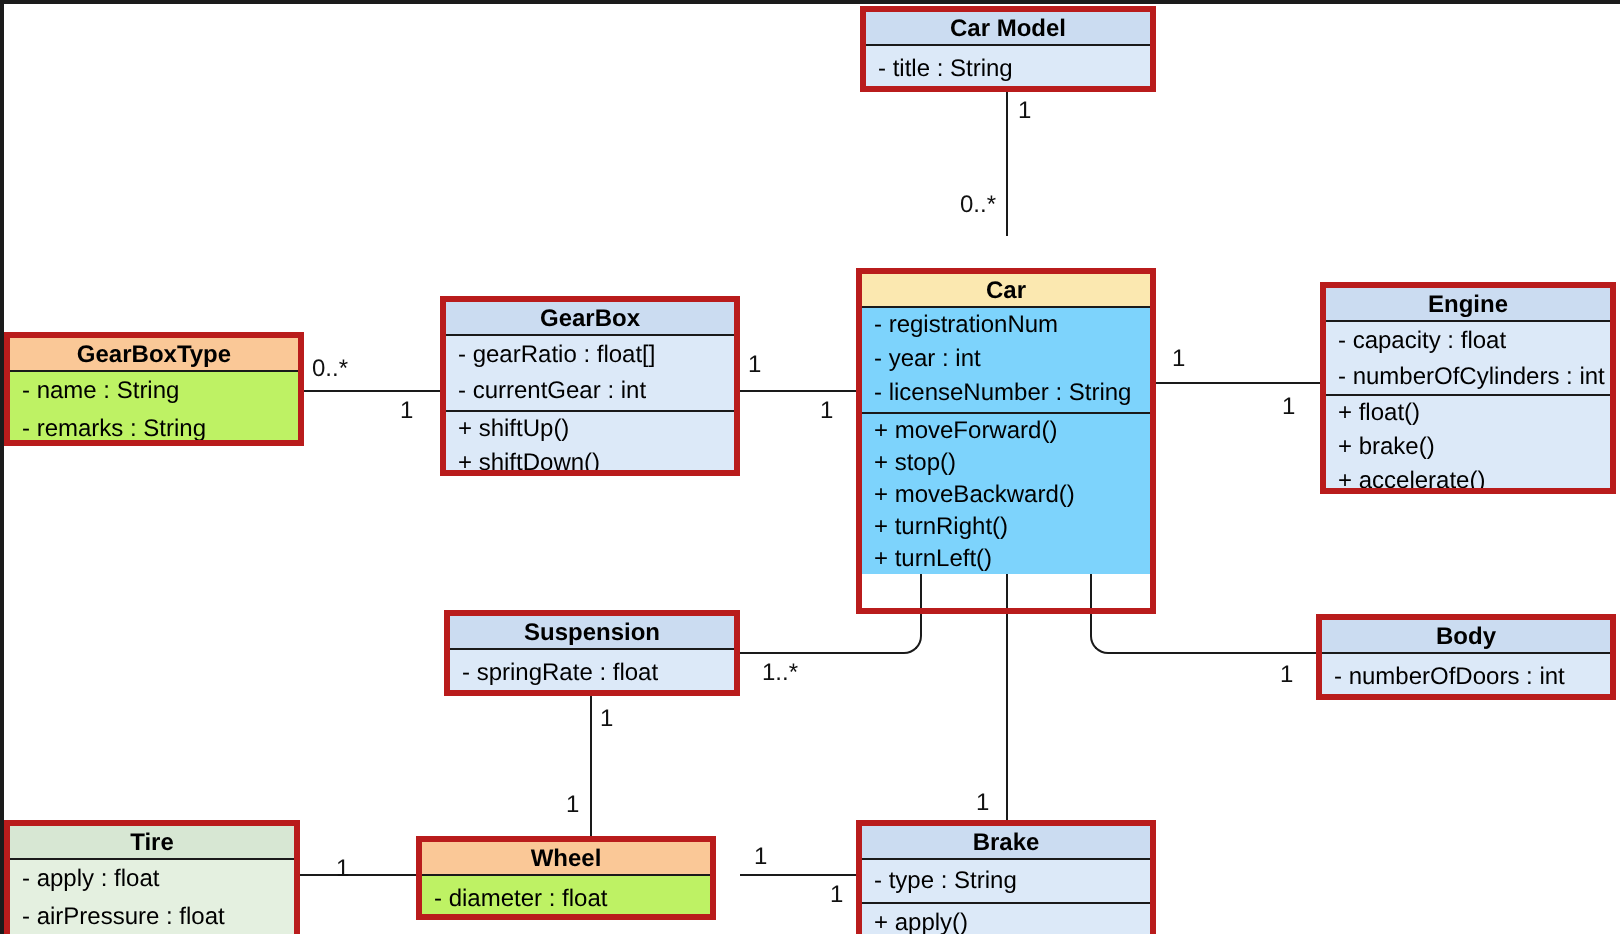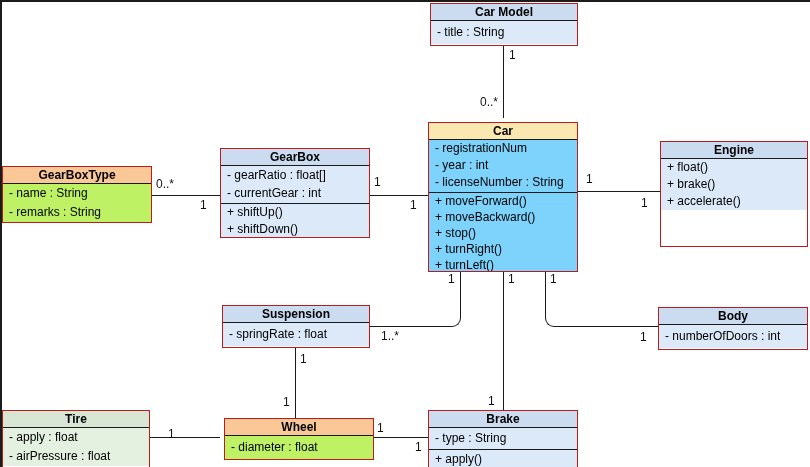--- a/index.html
+++ b/index.html
@@ -2,21 +2,21 @@
 <html><head>
 <meta charset="utf-8">
 <style>
   html,body{margin:0;padding:0;background:#ffffff;}
   .canvas{
     position:relative;width:810px;height:467px;background:#ffffff;
     overflow:hidden;font-family:"Liberation Sans",sans-serif;color:#000;
   }
   .edge{position:absolute;background:#1b1b1b;}
   .cls{
-    position:absolute;box-sizing:border-box;border:1px solid #b91c1c;
+    position:absolute;box-sizing:border-box;border:3px solid #b91c1c;
     font-size:12px;overflow:hidden;
   }
   .hdr{
     font-weight:bold;text-align:center;height:16px;line-height:16px;
     border-bottom:1px solid #1a1a1a;font-size:12px;
   }
   .sec{overflow:hidden;}
   .sec + .sec{border-top:1px solid #1a1a1a;}
   .row{line-height:18px;padding-left:6px;white-space:nowrap;}
   .lh17 .row{line-height:17px;}
@@ -73,31 +73,31 @@
   <span class="mult" style="left:377px;top:421px">1</span>
   <span class="mult" style="left:415px;top:440px">1</span>
 
   <div class="cls c-blue" style="left:430px;top:3px;width:148px;height:43px">
     <div class="hdr">Car Model</div>
     <div class="sec lh23">
       <div class="row">- title : String</div>
     </div>
   </div>
 
-  <div class="cls c-yellow" style="left:428px;top:122px;width:150px;height:150px">
+  <div class="cls c-yellow" style="left:428px;top:134px;width:150px;height:173px">
     <div class="hdr">Car</div>
     <div class="sec lh17" style="height:52px">
       <div class="row">- registrationNum</div>
       <div class="row">- year : int</div>
       <div class="row">- licenseNumber : String</div>
     </div>
     <div class="sec lh16">
       <div class="row">+ moveForward()</div>
+      <div class="row">+ stop()</div>
       <div class="row">+ moveBackward()</div>
-      <div class="row">+ stop()</div>
       <div class="row">+ turnRight()</div>
       <div class="row">+ turnLeft()</div>
     </div>
   </div>
 
   <div class="cls c-blue" style="left:220px;top:148px;width:150px;height:90px">
     <div class="hdr">GearBox</div>
     <div class="sec" style="height:37px">
       <div class="row">- gearRatio : float[]</div>
       <div class="row">- currentGear : int</div>
@@ -111,20 +111,24 @@
   <div class="cls c-orange" style="left:2px;top:166px;width:150px;height:57px">
     <div class="hdr">GearBoxType</div>
     <div class="sec lh19">
       <div class="row">- name : String</div>
       <div class="row">- remarks : String</div>
     </div>
   </div>
 
   <div class="cls c-blue" style="left:660px;top:141px;width:148px;height:106px">
     <div class="hdr">Engine</div>
+    <div class="sec" style="height:36px">
+      <div class="row">- capacity : float</div>
+      <div class="row">- numberOfCylinders : int</div>
+    </div>
     <div class="sec lh17">
       <div class="row">+ float()</div>
       <div class="row">+ brake()</div>
       <div class="row">+ accelerate()</div>
     </div>
   </div>
 
   <div class="cls c-blue" style="left:222px;top:305px;width:148px;height:43px">
     <div class="hdr">Suspension</div>
     <div class="sec lh23">
@@ -140,21 +144,21 @@
   </div>
 
   <div class="cls c-green" style="left:2px;top:410px;width:148px;height:62px">
     <div class="hdr">Tire</div>
     <div class="sec lh19">
       <div class="row">- apply : float</div>
       <div class="row">- airPressure : float</div>
     </div>
   </div>
 
-  <div class="cls c-orange" style="left:224px;top:418px;width:150px;height:42px">
+  <div class="cls c-orange" style="left:208px;top:418px;width:150px;height:42px">
     <div class="hdr">Wheel</div>
     <div class="sec lh23">
       <div class="row">- diameter : float</div>
     </div>
   </div>
 
   <div class="cls c-blue" style="left:428px;top:410px;width:150px;height:62px">
     <div class="hdr">Brake</div>
     <div class="sec lh20" style="height:21px">
       <div class="row">- type : String</div>

